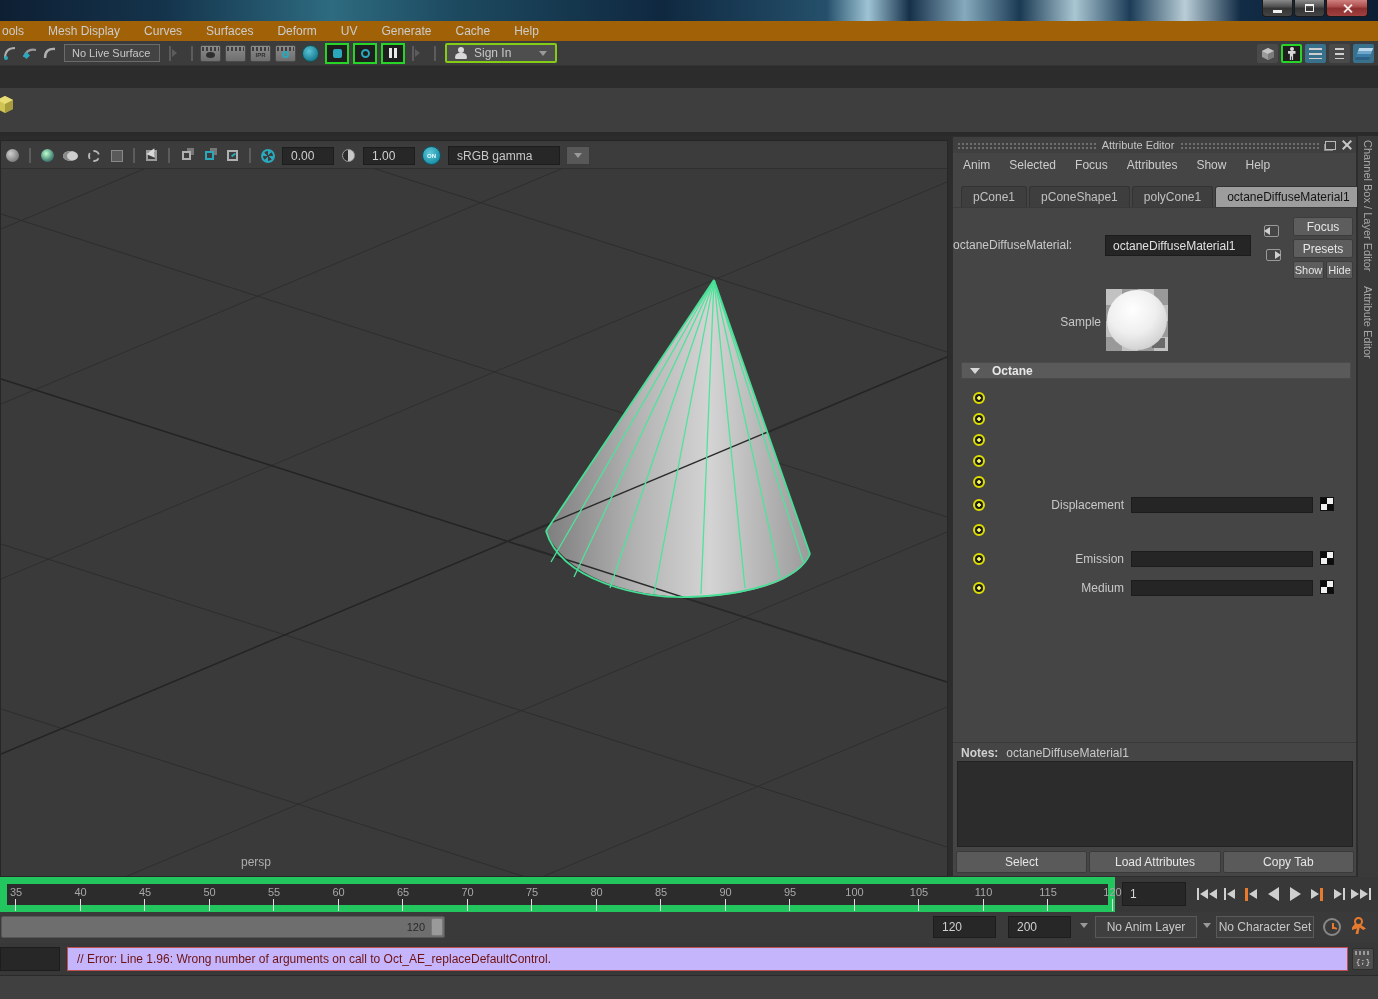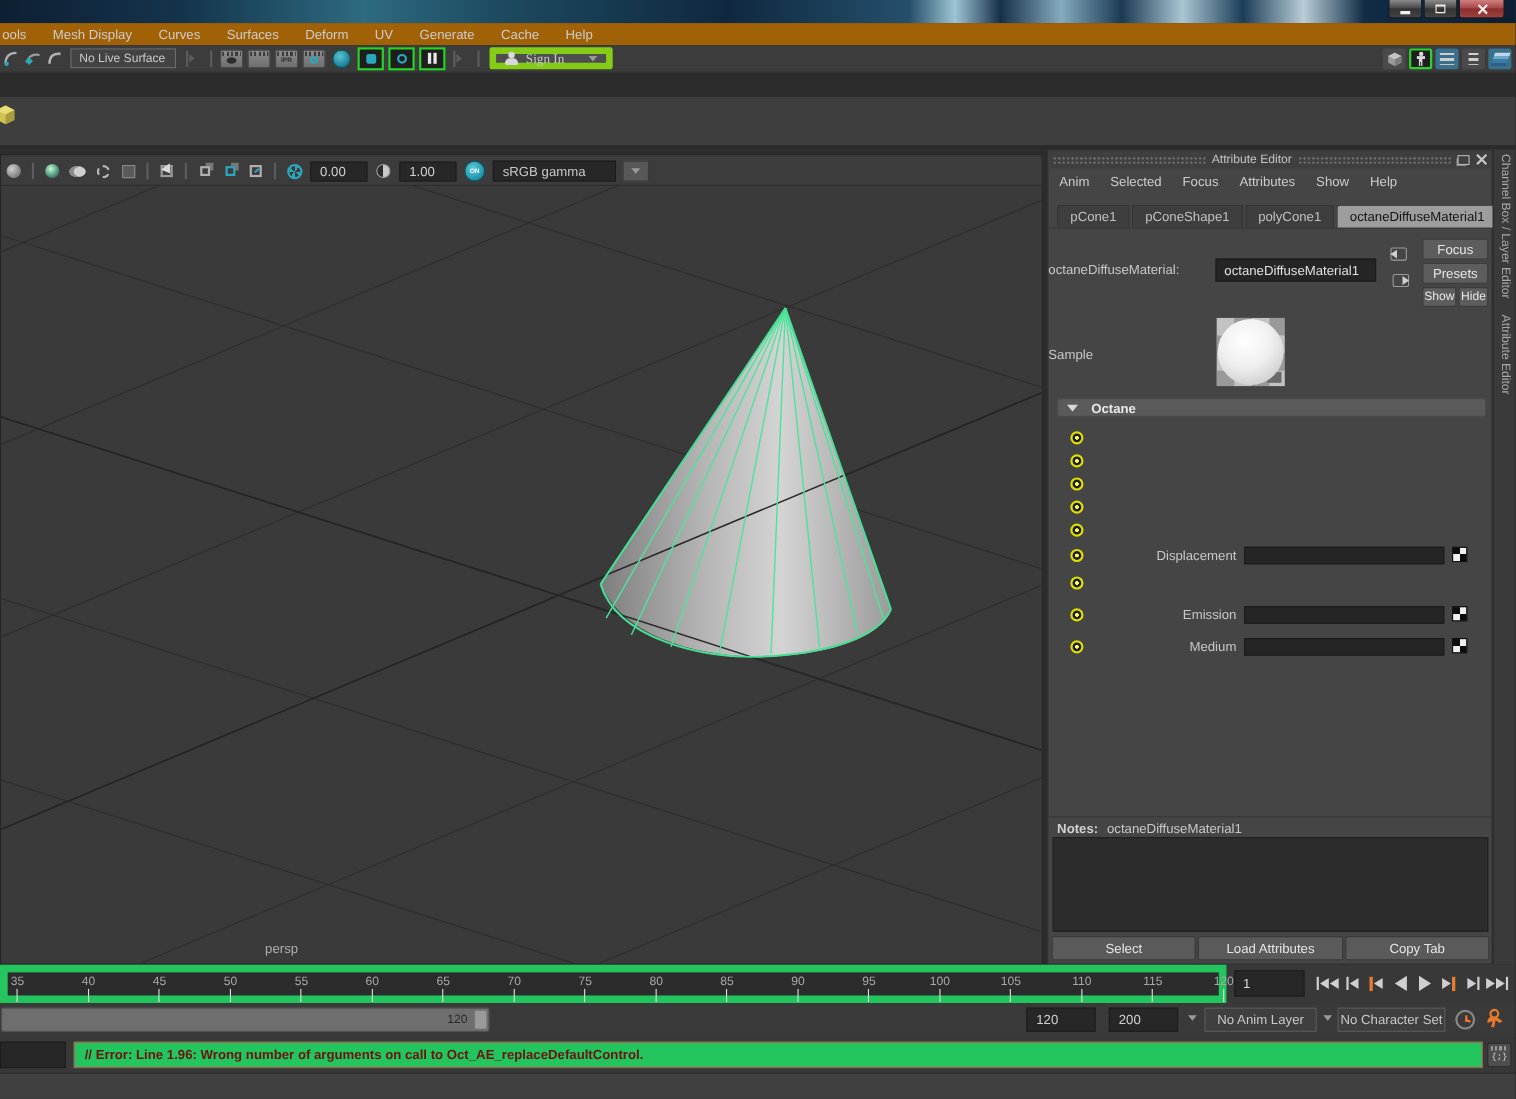--- a/index.html
+++ b/index.html
@@ -42,22 +42,22 @@
     background:repeating-linear-gradient(90deg,#3c3c3c 0 2px,transparent 2px 4px); }
   .rico .eye { width:9px; height:6px; border-radius:50%; background:#2e2e2e; margin-top:3px; }
   .rico .ipr-t { font-size:6px; font-weight:bold; color:#2e2e2e; margin-top:4px; letter-spacing:0; }
   .rico .gear { width:7px; height:7px; border-radius:50%; border:2px solid #2aa8bc; margin-top:3px; }
   .ball-ico { width:17px; height:17px; border-radius:50%; background:radial-gradient(circle at 40% 35%,#59c4d4,#1d7f96 70%); border:1px solid #155; margin:0 4px; }
   .obkt { width:24px; height:21px; background:#1e1e1e; border:2px solid #27d427; margin:0 2px;
     display:flex; align-items:center; justify-content:center; gap:2px; }
   .obkt .oc1 { width:9px; height:9px; border-radius:2px; background:#2aa8bc; }
   .obkt .oc2 { width:9px; height:9px; border-radius:50%; border:2px solid #2aa8bc; }
   .obkt .pbar { width:3px; height:10px; background:#e8e8e8; }
-  .signin-btn { height:20px; background:#4e4e4e; border:6px solid #84cc16; border-radius:2px;
-    display:flex; align-items:center; padding:0 8px; margin:0 4px; gap:7px; min-width:112px;font-family:Liberation Serif, serif; }
+  .signin-btn { height:20px; background:#4e4e4e; border:2px solid #84cc16; border-radius:2px;
+    display:flex; align-items:center; padding:0 8px; margin:0 4px; gap:7px; min-width:112px; }
   .user-ico { width:12px; height:12px; position:relative; }
   .user-ico::before { content:""; position:absolute; left:3px; top:0; width:6px; height:6px; border-radius:50%; background:#d8d8d8; }
   .user-ico::after { content:""; position:absolute; left:0; top:6px; width:12px; height:6px; border-radius:6px 6px 2px 2px; background:#d8d8d8; }
   .dd-arrow { width:0; height:0; border-left:4px solid transparent; border-right:4px solid transparent; border-top:5px solid #9a9a9a; }
   .right-icos { position:absolute; right:4px; top:3px; display:flex; gap:3px; align-items:center; }
   .sq-ico { width:21px; height:19px; border-radius:2px; background:#4a4a4a; display:flex; align-items:center; justify-content:center; }
   .sq-ico.blue { background:#39708c; }
   .sq-ico.green-b { background:#1e1e1e; border:2px solid #27d427; }
   .slider-rows { width:13px; height:11px; background:repeating-linear-gradient(#cfcfcf 0 2px,transparent 2px 5px); }
   .layers-g { width:14px; height:12px; background:linear-gradient(180deg,#bcd8ea 0 3px,#6fa7cc 3px 6px,#3c7ca8 6px 9px,#2c5f84 9px); transform:skewX(-20deg); }
@@ -127,21 +127,21 @@
   .conn-ico { position:absolute; width:15px; height:12px; border:1px solid #9a9a9a; border-radius:2px; }
   .conn-ico::after { content:""; position:absolute; width:0; height:0; border:4px solid transparent; }
   .conn-in { left:311px; top:88px; } .conn-in::after { left:-5px; top:1px; border-right:6px solid #cfcfcf; }
   .conn-out { left:313px; top:112px; } .conn-out::after { right:-5px; top:1px; border-left:6px solid #cfcfcf; }
   .ae-btn { position:absolute; background:#5d5d5d; border:1px solid #3c3c3c; border-radius:2px; color:#e6e6e6;
     display:flex; align-items:center; justify-content:center; font-size:12px; }
   .btn-focus { left:340px; top:80px; width:60px; height:19px; }
   .btn-presets { left:340px; top:102px; width:60px; height:19px; }
   .btn-show { left:340px; top:124px; width:31px; height:18px; font-size:11px; }
   .btn-hide { left:373px; top:124px; width:27px; height:18px; font-size:11px; }
-  .sample-label { position:absolute; left:0; top:178px; width:148px; text-align:left; color:#c8c8c8; }
+  .sample-label { position:absolute; left:0; top:178px; width:148px; text-align:right; color:#c8c8c8; }
   .sample-swatch { position:absolute; left:153px; top:152px; width:62px; height:62px;
     background:repeating-conic-gradient(#999 0 25%, #c2c2c2 0 50%); background-size:32px 32px; }
   .sample-swatch .corner { position:absolute; right:3px; bottom:3px; width:13px; height:10px; background:#6a6a6a; }
   .sample-swatch .sphere { position:absolute; left:1px; top:1px; width:60px; height:60px; border-radius:50%;
     background:radial-gradient(circle at 42% 33%,#ffffff,#efefef 45%,#d6d6d6 72%,#bcbcbc 100%); }
   .ae-section { position:absolute; left:8px; width:390px; height:17px; background:#5a5a5a; border:1px solid #4a4a4a;
     display:flex; align-items:center; gap:12px; padding-left:8px; color:#e8e8e8; font-weight:bold; font-size:12px; }
   .sec-octane { top:225px; } .sec-virtual { top:467px; } .sec-extra { top:488px; }
   .arrow-down { width:0; height:0; border-left:5px solid transparent; border-right:5px solid transparent; border-top:6px solid #d8d8d8; }
   .arrow-right { width:0; height:0; border-top:5px solid transparent; border-bottom:5px solid transparent; border-left:6px solid #d8d8d8; }
@@ -200,22 +200,22 @@
   .clock-ico::before { content:""; position:absolute; left:7px; top:3px; width:2px; height:6px; background:#e87a2e; }
   .clock-ico::after { content:""; position:absolute; left:7px; top:7px; width:5px; height:2px; background:#e87a2e; transform:rotate(20deg); }
   .runner-ico { position:absolute; left:1351px; top:5px; width:18px; height:19px; }
   .runner-ico::before { content:""; position:absolute; left:3px; top:0; width:5px; height:5px; border-radius:50%; border:2px solid #e87a2e; }
   .runner-ico::after { content:""; position:absolute; left:1px; top:7px; width:14px; height:10px; background:#e87a2e;
     clip-path:polygon(20% 0,55% 0,100% 45%,80% 60%,55% 35%,45% 100%,25% 100%,35% 45%,0 60%,0 35%); }
 
   
   .cmd-row { position:absolute; left:0; top:943px; width:1378px; height:32px; background:#383838; }
   .cmd-input { position:absolute; left:0; top:4px; width:60px; height:24px; background:#272727; border:1px solid #1d1d1d; }
-  .cmd-error { position:absolute; left:67px; top:4px; width:1281px; height:24px; background:#22c55e; border:1px solid #c05050;
-    color:#6e1212; font-weight:bold; font-size:12px; display:flex; align-items:center; padding-left:9px; }
+  .cmd-error { position:absolute; left:67px; top:4px; width:1281px; height:24px; background:#c4b5fd; border:1px solid #c05050;
+    color:#6e1212; font-weight:normal; font-size:12px; display:flex; align-items:center; padding-left:9px; }
   .script-ico { position:absolute; left:1352px; top:5px; width:22px; height:22px; background:#4e4e4e; border:1px solid #2e2e2e;
     border-radius:2px; color:#d8d8d8; font-size:8px; display:flex; align-items:center; justify-content:center; }
   .script-ico::before { content:""; position:absolute; left:2px; top:2px; right:2px; height:4px;
     background:repeating-linear-gradient(90deg,#9a9a9a 0 2px,transparent 2px 4px); }
   .script-glyph { margin-top:4px; letter-spacing:0; font-family:"Liberation Mono", monospace; }
 
   .help-row { position:absolute; left:0; top:975px; width:1378px; height:24px; background:#404040; border-top:1px solid #2a2a2a; }
 </style>
 </head>
 <body>

